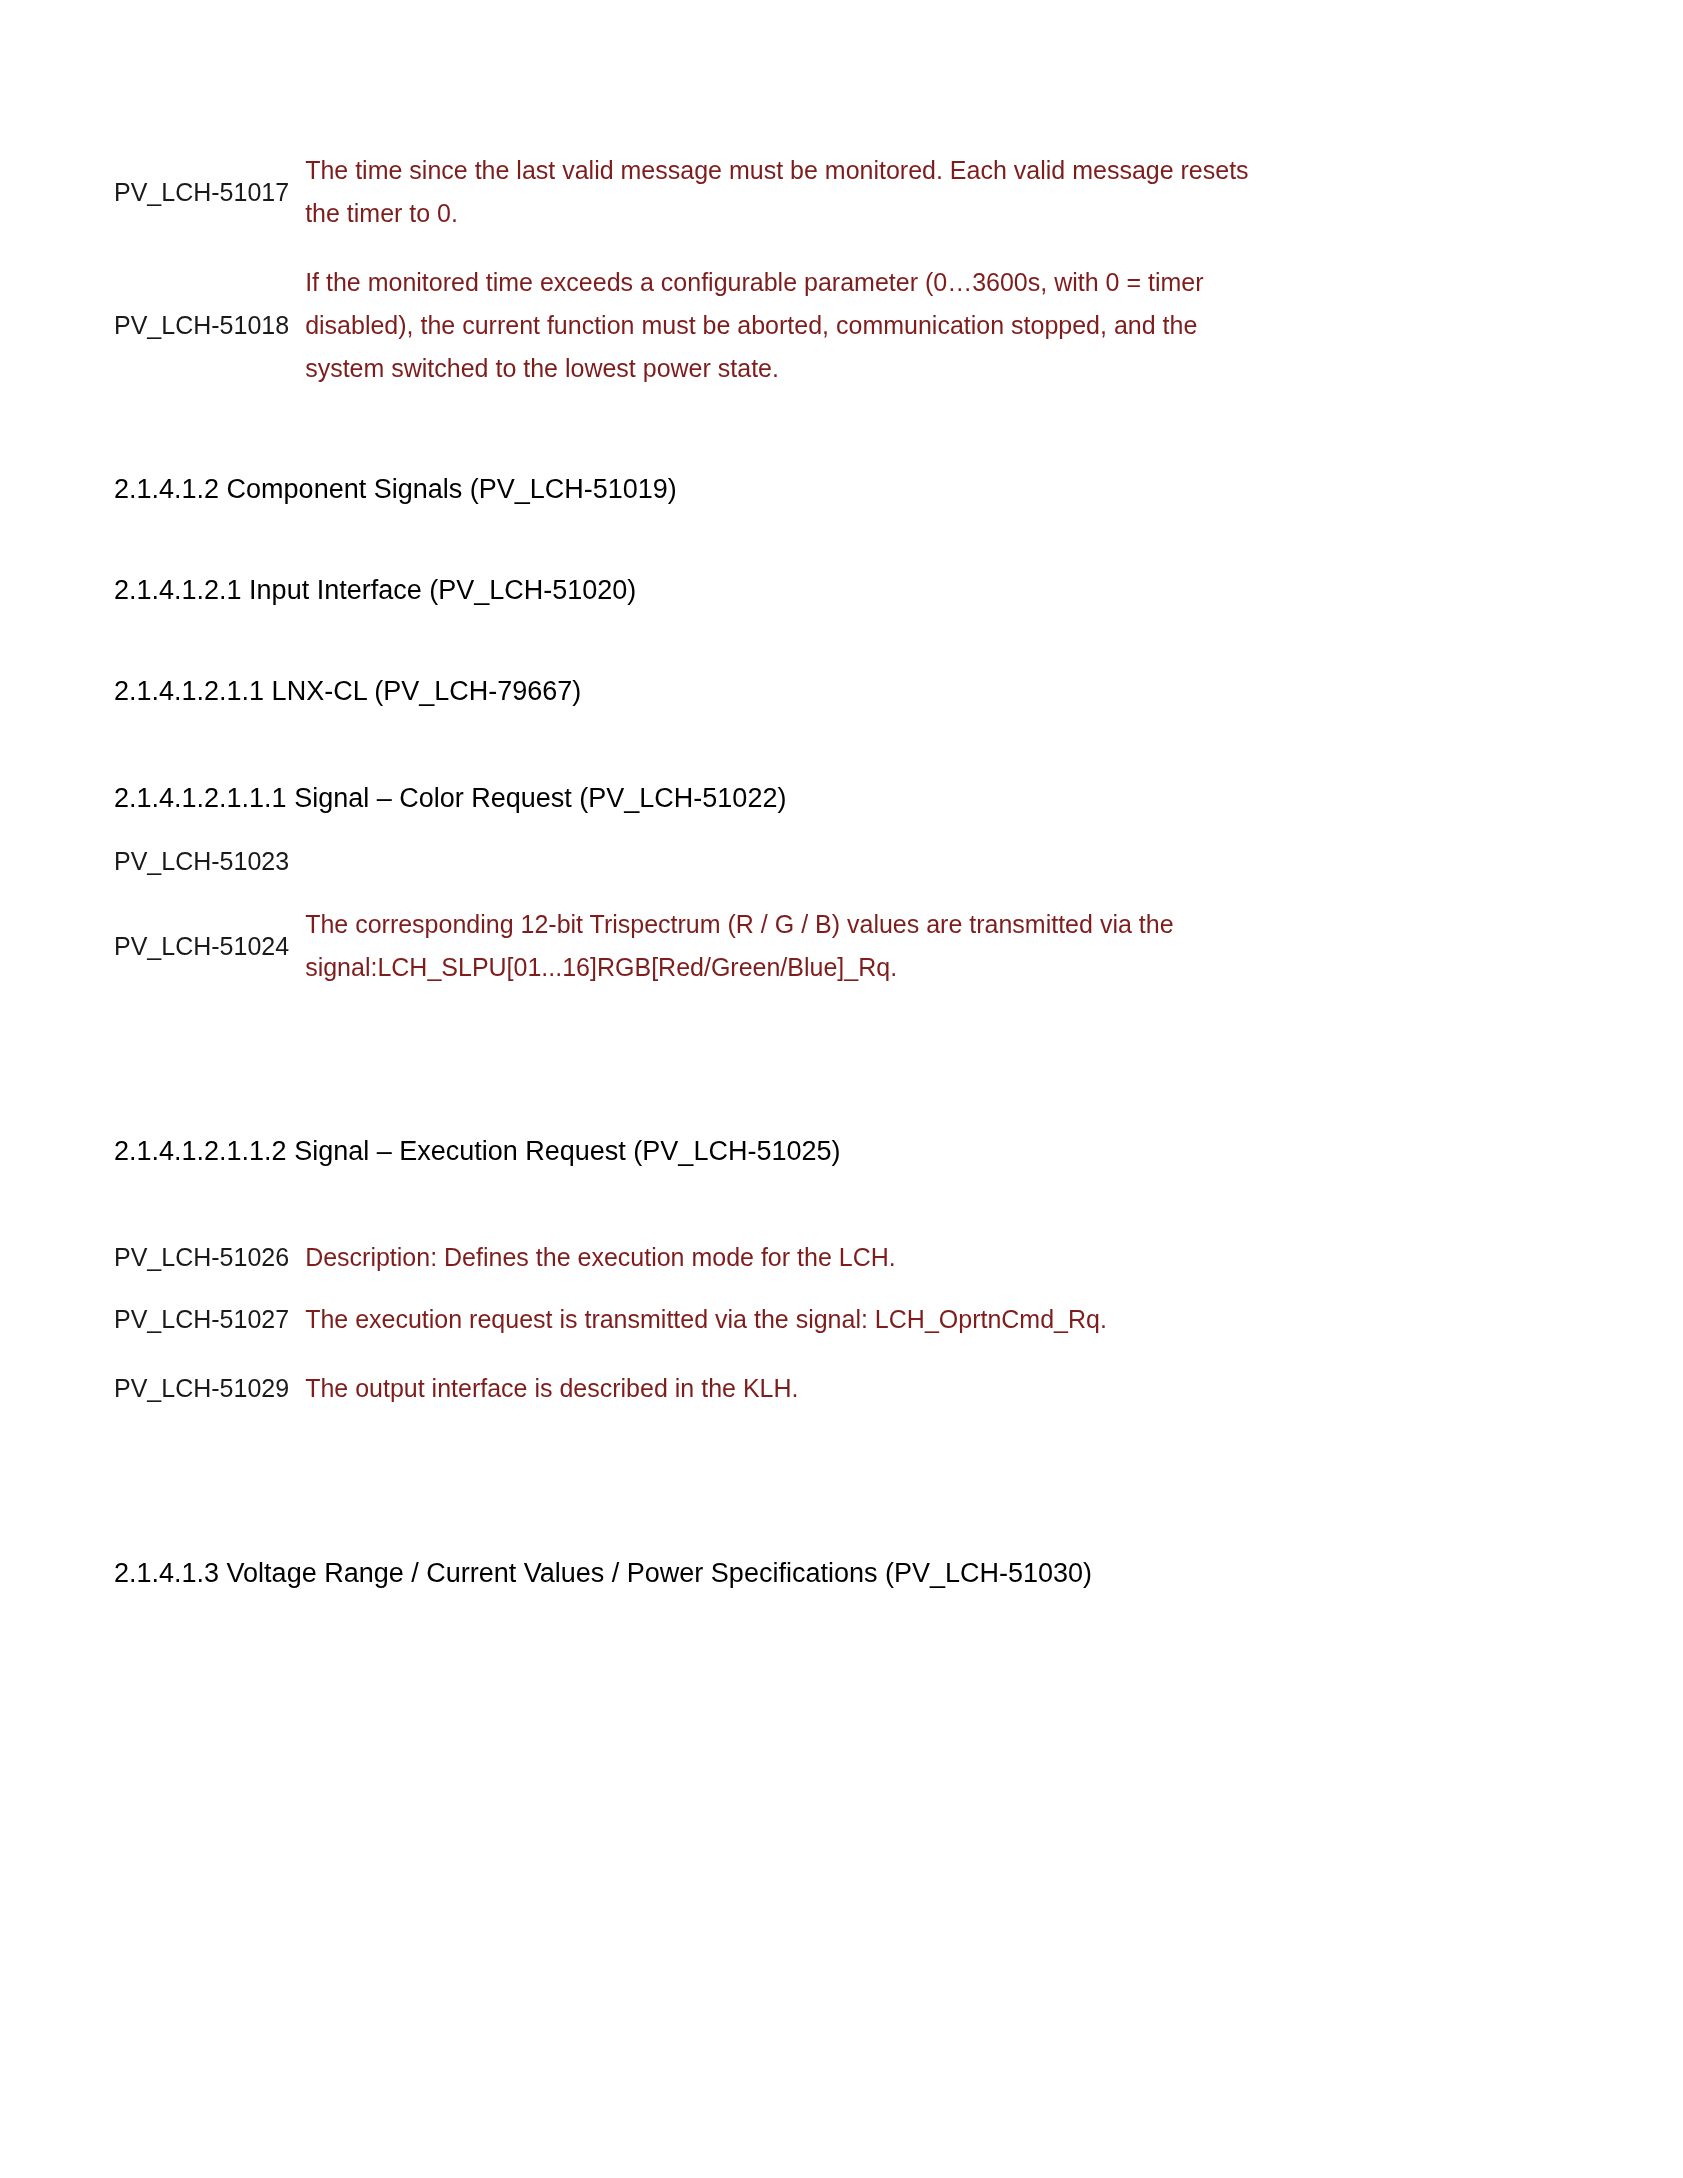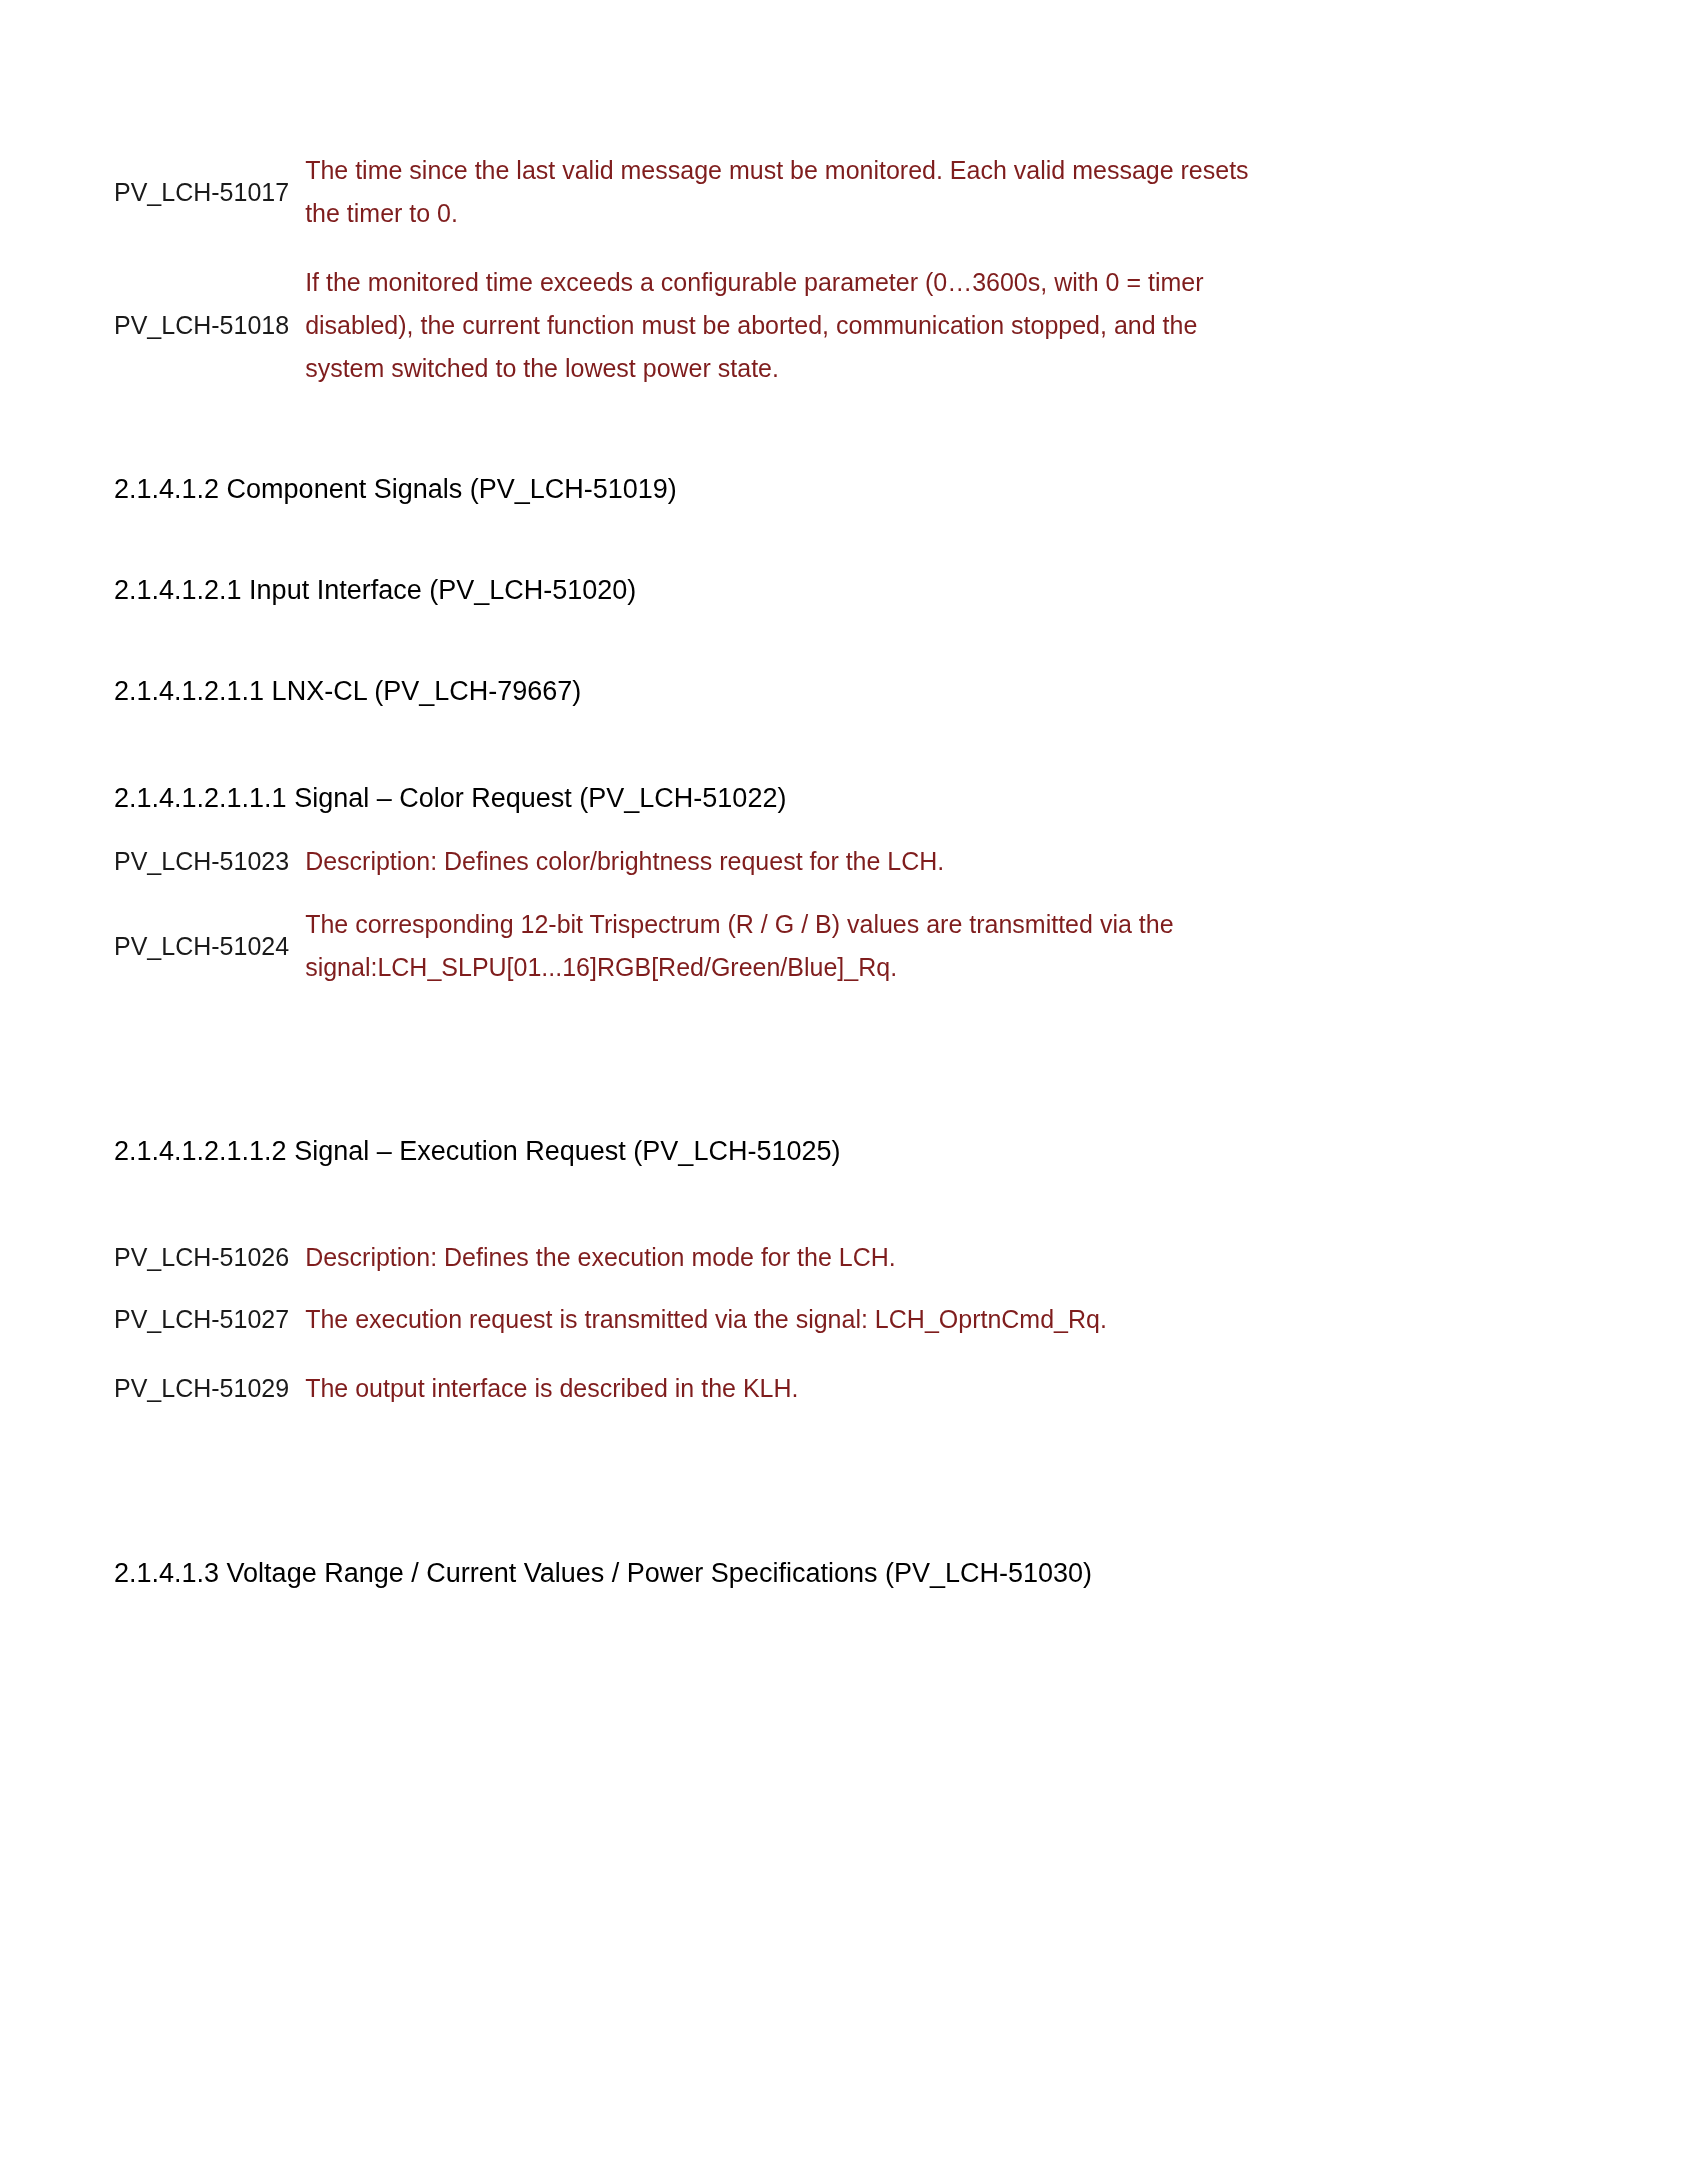--- a/index.html
+++ b/index.html
@@ -69,23 +69,20 @@
   <div class="heading" style="margin-top:78px">2.1.4.1.2 Component Signals (PV_LCH-51019)</div>
 
   <div class="heading" style="margin-top:58px">2.1.4.1.2.1 Input Interface (PV_LCH-51020)</div>
 
   <div class="heading" style="margin-top:58px">2.1.4.1.2.1.1 LNX-CL (PV_LCH-79667)</div>
 
   <div class="heading" style="margin-top:64px">2.1.4.1.2.1.1.1 Signal – Color Request (PV_LCH-51022)</div>
 
   <div class="req" style="margin-top:20px">
     <div class="req-id">PV_LCH-51023</div>
-    <div class="req-text">
-      <div class="line">Description: Defines color/brightness request for the LCH.</div>
-    </div>
   </div>
 
   <div class="req" style="margin-top:20px">
     <div class="req-id">PV_LCH-51024</div>
     <div class="req-text">
       <div class="line">The corresponding 12-bit Trispectrum (R / G / B) values are transmitted via the</div>
       <div class="line">signal:LCH_SLPU[01...16]RGB[Red/Green/Blue]_Rq.</div>
     </div>
   </div>
 

